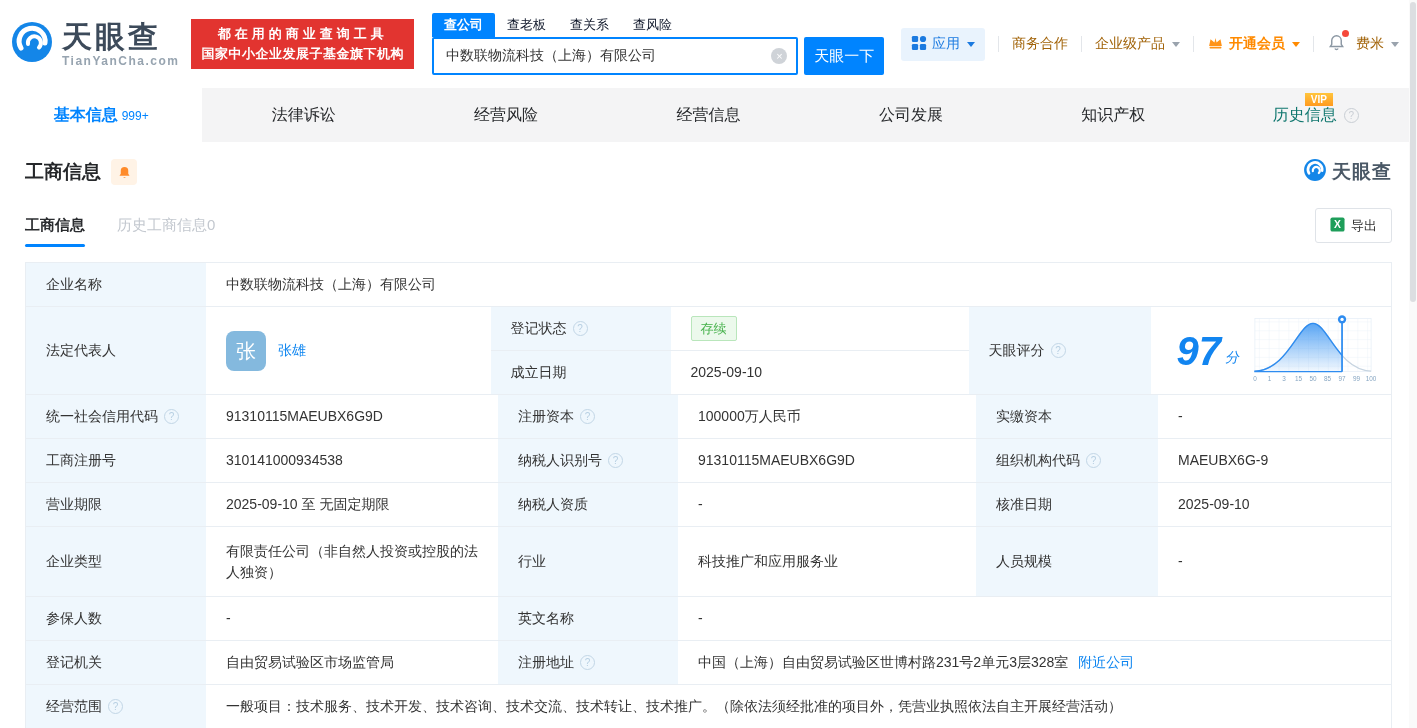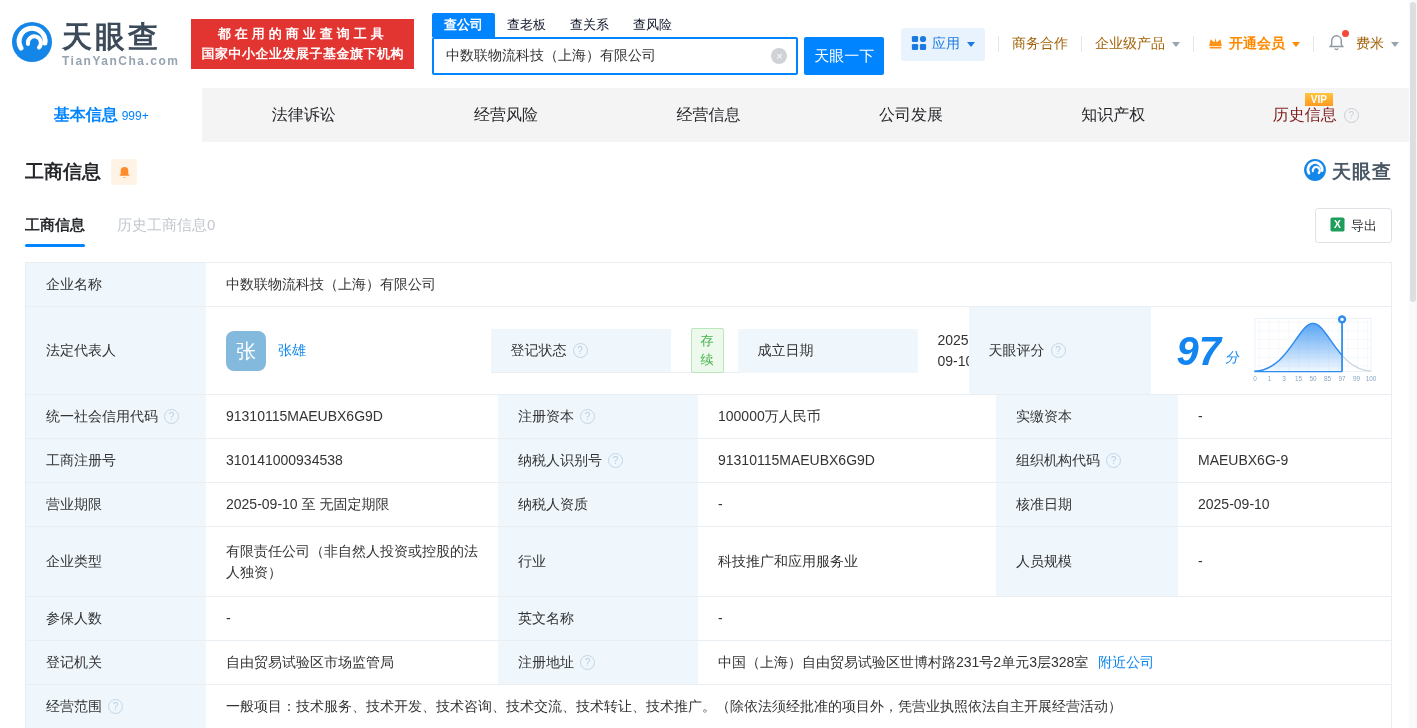--- a/index.html
+++ b/index.html
@@ -42,21 +42,21 @@
   .bell-wrap { position:relative; margin-right:10px; cursor:pointer; }
   .red-dot { position:absolute; top:-3px; right:-3px; width:7px; height:7px; border-radius:50%; background:#f5483b; }
 
   
   .navtabs { height:54px; background:#f4f4f5; display:flex; }
   .navtab { flex:1; display:flex; align-items:center; justify-content:center; gap:4px;
             font-size:16px; color:#26282b; cursor:pointer; position:relative; }
   .navtab.active { background:#fff; }
   .navtab.active .nt-label { color:#0084ff; font-weight:700; }
   .nt-count { color:#0084ff; font-size:12px; margin-top:2px; }
-  .navtab.vip .nt-label { color:#7f1d1d; }
+  .navtab.vip .nt-label { color:#0f766e; }
   .vip-badge { position:absolute; top:5px; right:84px; background:linear-gradient(180deg,#ffc53d,#ff9a1f);
                color:#fff; font-size:10px; font-weight:700; padding:1px 6px; border-radius:0; }
   .q-gray { width:15px; height:15px; border-radius:50%; border:1px solid #c9ced4; color:#c9ced4;
             font-size:10px; line-height:14px; text-align:center; margin-left:3px; }
 
   
   main { padding:0 25px; }
   .sechead { display:flex; align-items:center; margin-top:16px; }
   .sec-title { font-size:19px; font-weight:700; color:#26282b; }
   .sub-bell { width:26px; height:26px; background:#fff3e6; border-radius:4px; margin-left:10px;
@@ -72,24 +72,24 @@
   .export-btn { margin-left:auto; margin-bottom:4px; display:flex; align-items:center; gap:6px;
                 border:1px solid #dfe3e8; background:#fff; border-radius:3px; height:35px; padding:0 14px;
                 font-size:13px; color:#333; cursor:pointer; font-family:inherit; }
 
   
   .itable { margin-top:15px; border:1px solid #e9eef3; border-bottom:none; }
   .row { display:flex; border-bottom:1px solid #e9eef3; }
   .cell { display:flex; align-items:center; padding:0 14px 0 20px; font-size:14px; color:#333; line-height:1.5; }
   .lab { background:#eff7fd; flex-shrink:0; }
   .val { background:#fff; flex-grow:1; }
-  .c1 { width:180px; } .c2 { width:292px; flex-grow:0; } .c3 { width:200px;align-items:center; }
+  .c1 { width:180px; } .c2 { width:292px; flex-grow:0; } .c3 { width:180px;align-items:center; }
   .c4 { width:298px; flex-grow:0; } .c5 { width:182px;align-items:center; } .c6 { flex:1; }
   .h44 { height:44px; } .h70 { height:70px; } .h88 { height:88px; }
-  .midblock { width:478px; display:flex; flex-direction:row; flex-shrink:0;align-items:center; }
+  .midblock { width:478px; display:flex; flex-direction:column; flex-shrink:0; }
   .mrow { display:flex; height:44px; }
   .mrow:first-child { border-bottom:1px solid #e9eef3; }
   .help { width:15px; height:15px; border-radius:50%; border:1px solid #c2d6e6; color:#b7cfe2;
           font-size:10px; line-height:13px; text-align:center; margin-left:6px; flex-shrink:0; cursor:pointer; }
   .avatar { width:40px; height:40px; border-radius:8px; background:#84b9de; color:#fff; font-size:20px;
             display:flex; align-items:center; justify-content:center; margin-right:12px; cursor:pointer; }
   a.link { color:#0b84f0; text-decoration:none; cursor:pointer; }
   .badge-green { background:#ecf9ec; border:1px solid #b9e6bb; color:#47b24c; font-size:13px;
                  padding:2px 9px; border-radius:2px; }
   .score-cell { display:flex; align-items:center; padding-left:26px; }

